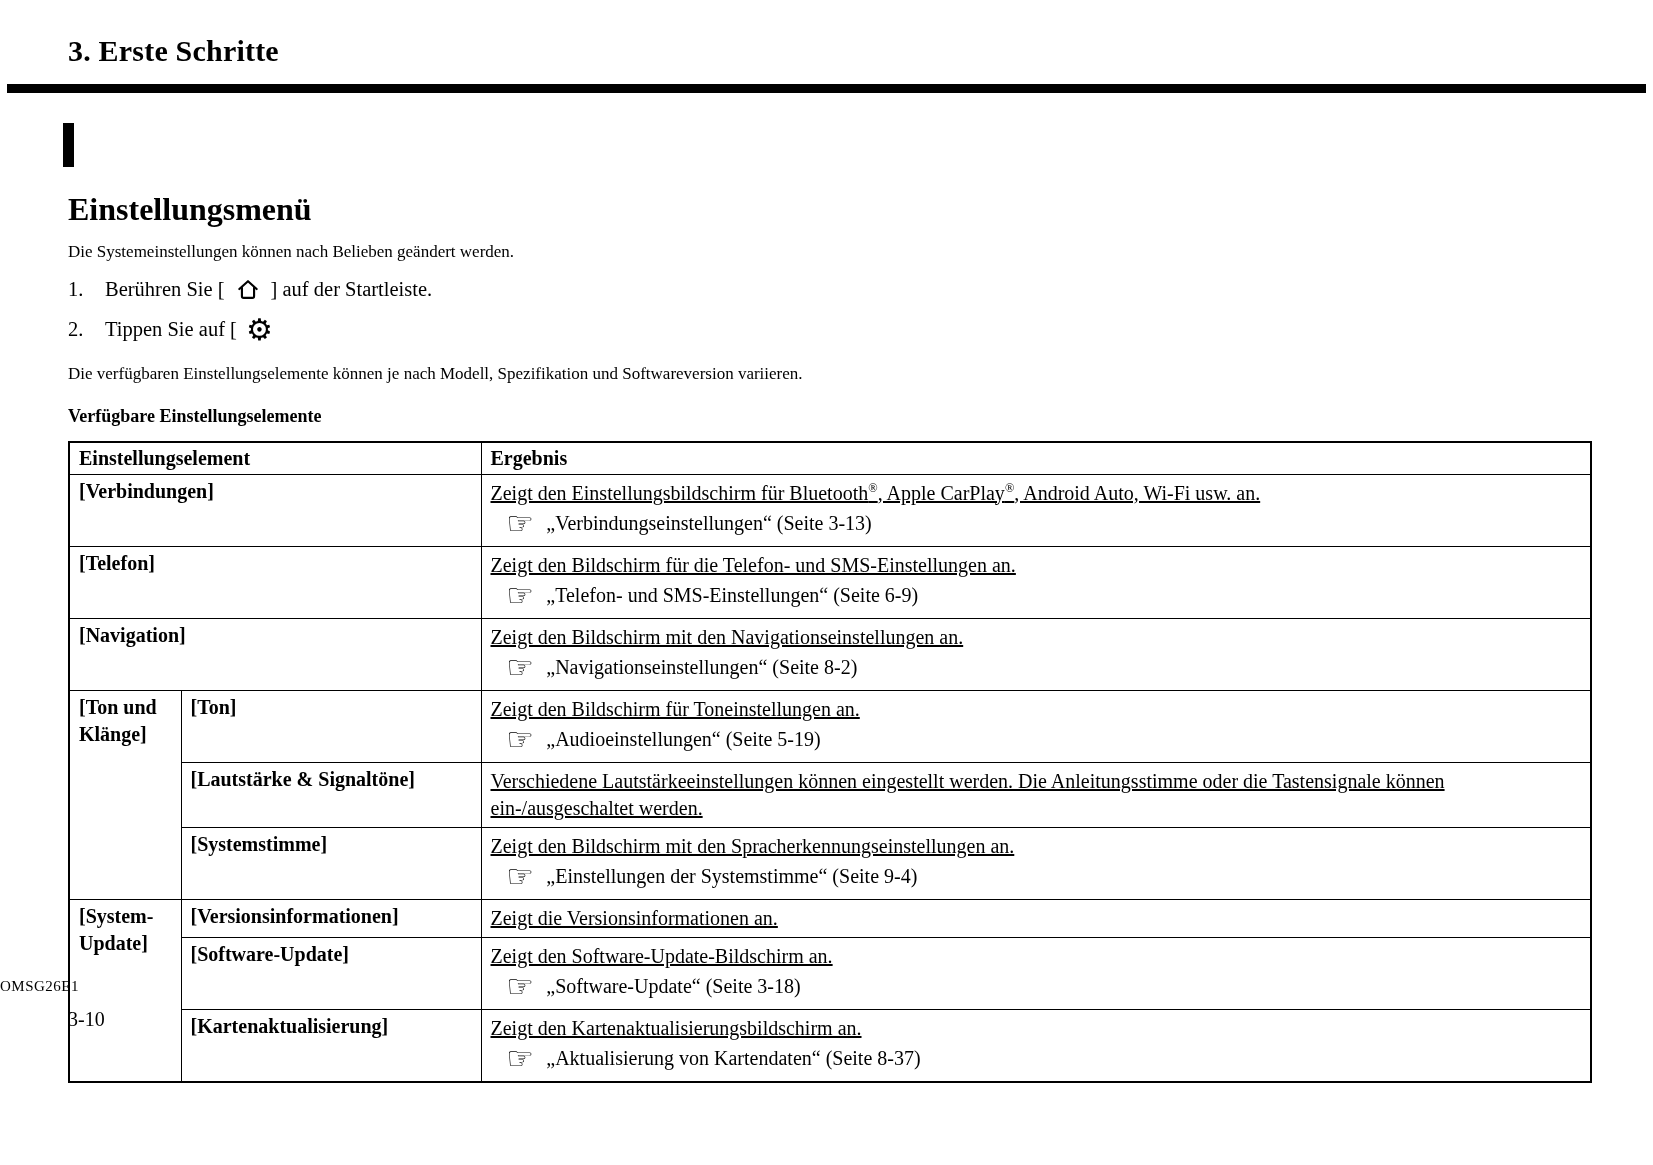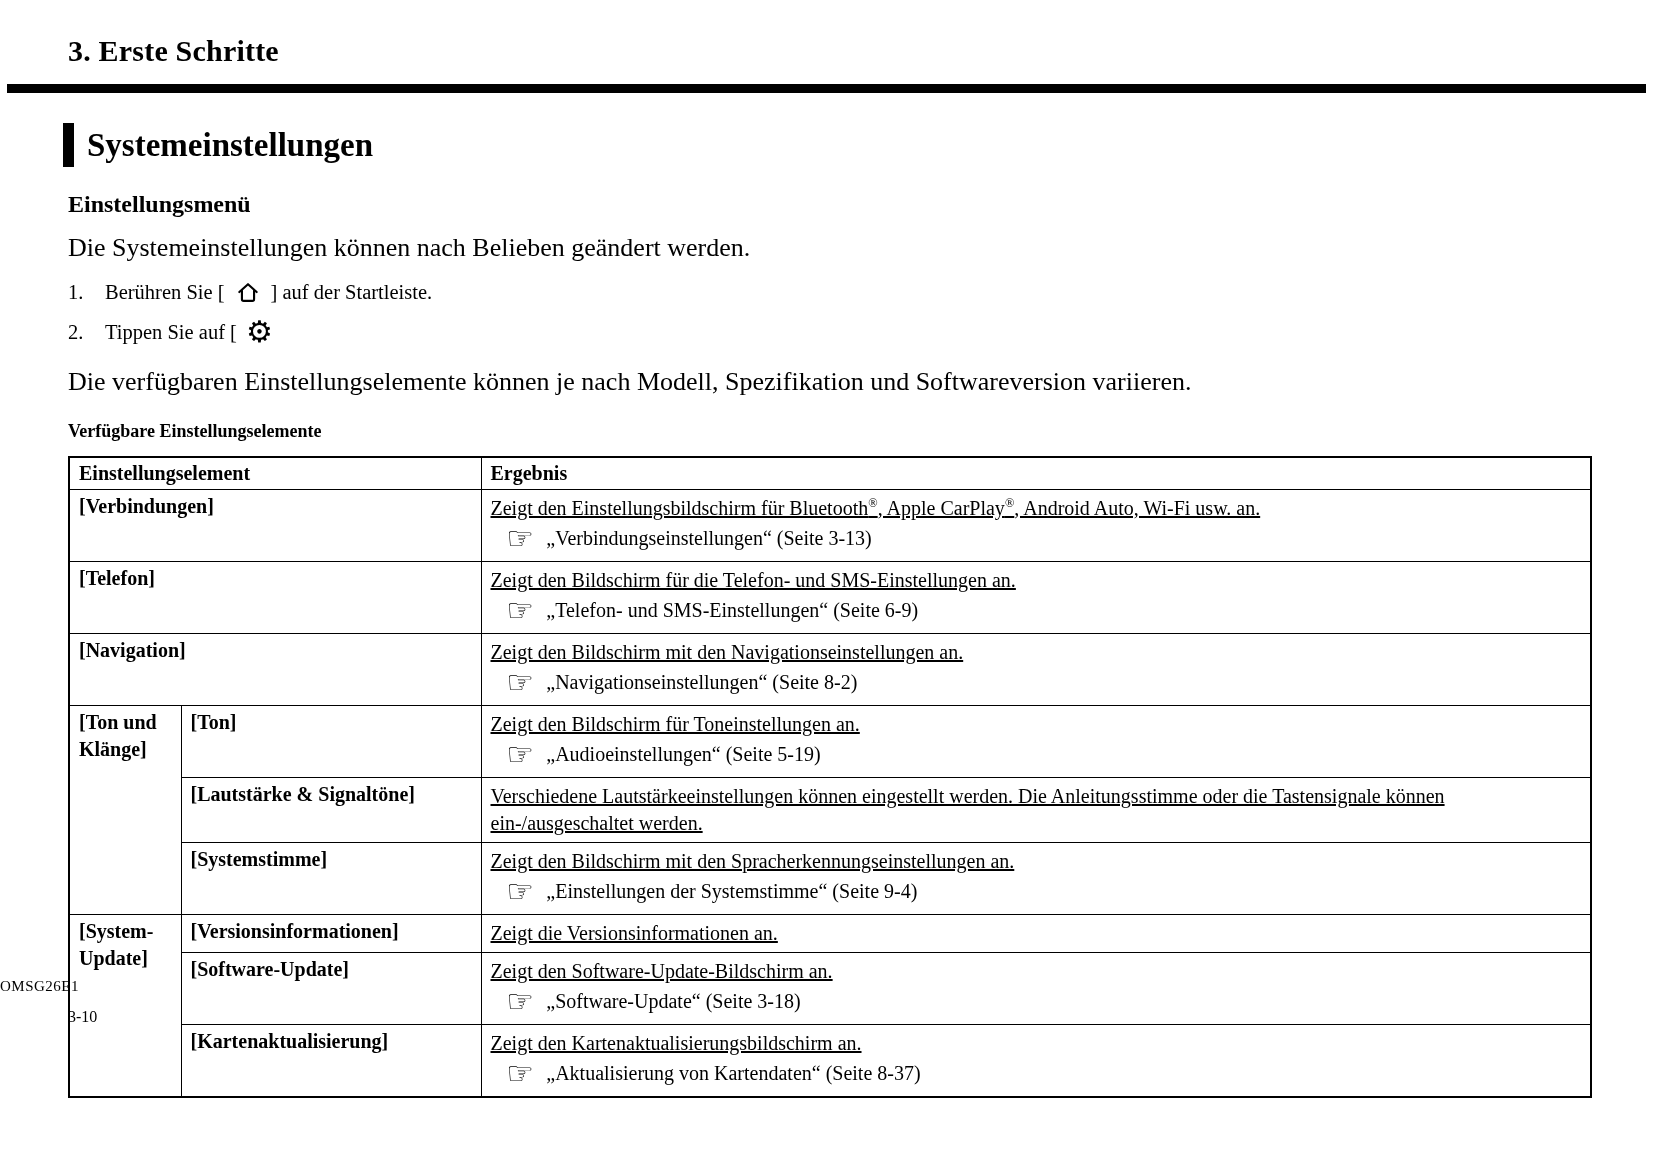--- a/index.html
+++ b/index.html
@@ -13,24 +13,24 @@
     font-size:30px; font-weight:bold; letter-spacing:.2px;
     padding:34px 0 0 68px;
   }
   .header-rule { height:9px; background:#000; margin:16px 7px 0 7px; }
 
   
   .section-heading { display:flex; align-items:center; margin:30px 0 0 63px; }
   .section-marker { width:11px; height:44px; background:#000; margin-right:13px; }
   .section-title { font-size:33px; font-weight:bold; }
 
-  .sub-heading { font-size:24px; font-weight:bold; margin:24px 0 0 68px; }
+  .sub-heading { font-size:32px; font-weight:bold; margin:24px 0 0 68px; }
   .sub-heading2 { font-size:18px; font-weight:bold; margin:20px 0 0 68px; }
 
-  .body-text { font-size:26px; margin:12px 0 0 68px; line-height:1.4; }
+  .body-text { font-size:17px; margin:12px 0 0 68px; line-height:1.4; }
 
   
   .steps { margin:6px 0 0 68px; }
   .step { display:flex; align-items:center; font-size:20.5px; min-height:40px; }
   .step-num { width:37px; flex:0 0 auto; }
   .bracket-icon { display:inline-flex; align-items:center; justify-content:center; margin:0 9px; }
   .home-svg { display:block; }
   .gear-glyph { font-family:"DejaVu Sans", sans-serif; font-size:30px; line-height:1; }
 
   
@@ -46,32 +46,31 @@
   }
   table.settings th { font-weight:bold; padding:4px 9px; }
   td.item-cell { font-weight:bold; line-height:1.35; }
   td.group-cell { font-weight:bold; line-height:1.35; }
   .desc { line-height:1.35; padding-top:2px;text-decoration:underline; }
   .ref-line { display:flex; align-items:center; padding:1px 0 2px 16px; min-height:34px; }
   .manicule { font-family:"DejaVu Sans", sans-serif; font-size:31px; line-height:1; margin-right:12px; }
   sup { font-size:0.62em; vertical-align:super; line-height:0; }
 
   
-  .footer-page-number { position:absolute; left:68px; top:1008px; font-size:16px; }
+  .footer-page-number { position:absolute; left:68px; top:1008px; font-size:20px; }
   .footer-doc-code { position:absolute; left:0; width:100%; top:978px; text-align:left; font-size:15px; letter-spacing:.5px; }
 </style>
 </head>
 <body>
 
 <div class="chapter-title">3. Erste Schritte</div>
 <div class="header-rule"></div>
 
 <div class="section-heading">
   <div class="section-marker"></div>
-  <div class="section-title">Systemeinstellungen</div>
 </div>
 
 <div class="sub-heading">Einstellungsmenü</div>
 
 <div class="body-text">Die Systemeinstellungen können nach Belieben geändert werden.</div>
 
 <div class="steps">
   <div class="step">
     <span class="step-num">1.</span>
     <span>Berühren Sie [</span>

